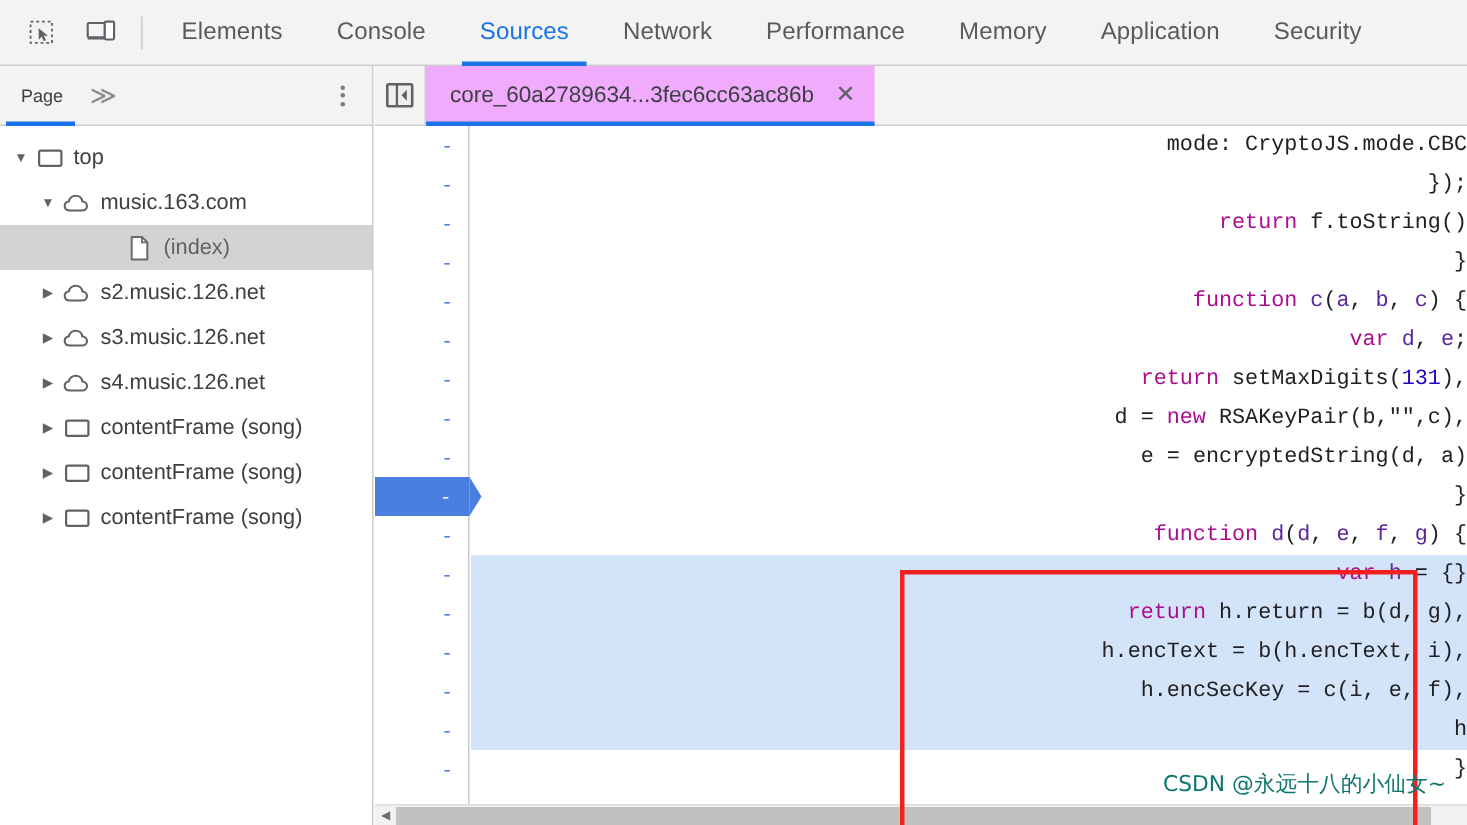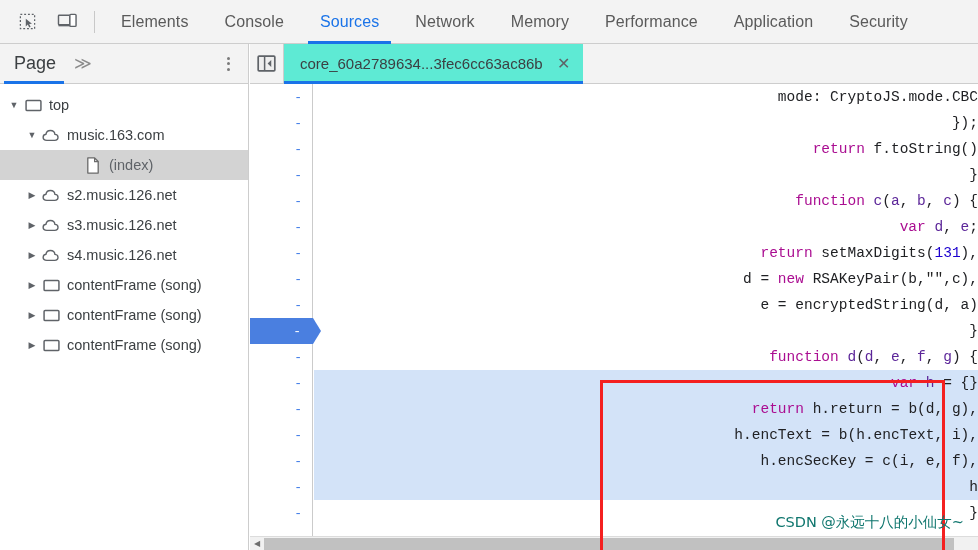--- a/index.html
+++ b/index.html
@@ -45,21 +45,21 @@
   .sidebar {
     position:absolute; left:0; top:44px; width:249px; bottom:0;
     background:#fff; border-right:1px solid #cdcdcd; overflow:hidden;
   }
   .sb-toolbar {
     height:40px; background:#f3f3f3; border-bottom:1px solid #cdcdcd;
     display:flex; align-items:center; position:relative;
   }
   .sb-tab {
     padding:0 12px 0 14px; height:40px; display:flex; align-items:center;
-    font-size:18px; color:#3c4043; cursor:pointer; position:relative;
+    font-size:12px; color:#3c4043; cursor:pointer; position:relative;
   }
   .sb-tab.active::after {
     content:""; position:absolute; left:4px; right:4px; bottom:0;
     height:3px; background:#1a73e8;
   }
   .sb-more {
     display:flex; align-items:center; height:40px; padding:0 6px;
     color:#8a8a8a; font-size:17px; cursor:pointer; letter-spacing:-2px;
   }
   .sb-dots {
@@ -94,21 +94,21 @@
   .ed-tabbar {
     height:40px; background:#f3f3f3; border-bottom:1px solid #cdcdcd;
     display:flex; align-items:center; position:relative;
   }
   .panel-btn {
     width:34px; height:40px; display:flex; align-items:center; justify-content:center;
     cursor:pointer; flex:0 0 34px; border-right:1px solid #cdcdcd;
   }
   .file-tab {
     height:40px; display:flex; align-items:center; padding:0 10px 0 16px;
-    background:#5eead4; position:relative; cursor:pointer; font-size:15px; color:#3c4043;
+    background:#f0abfc; position:relative; cursor:pointer; font-size:15px; color:#3c4043;
   }
   .file-tab::after {
     content:""; position:absolute; left:0; right:0; bottom:0; height:3px; background:#1a73e8;
   }
   .file-tab .fname { white-space:nowrap; }
   .file-close {
     margin-left:12px; width:18px; height:18px; display:flex;
     align-items:center; justify-content:center; color:#5f6368; font-size:16px;
     line-height:1; cursor:pointer; font-family:"Liberation Sans", sans-serif;
   }
@@ -205,24 +205,24 @@
       <div class="tab">
           <span>Console</span>
         </div>
       <div class="tab active">
           <span>Sources</span>
         </div>
       <div class="tab">
           <span>Network</span>
         </div>
       <div class="tab">
+          <span>Performance</span>
+        </div>
+      <div class="tab">
           <span>Memory</span>
-        </div>
-      <div class="tab">
-          <span>Performance</span>
         </div>
       <div class="tab">
           <span>Application</span>
         </div>
       <div class="tab">
           <span>Security</span>
         </div>
     </div>
   </div>
 

